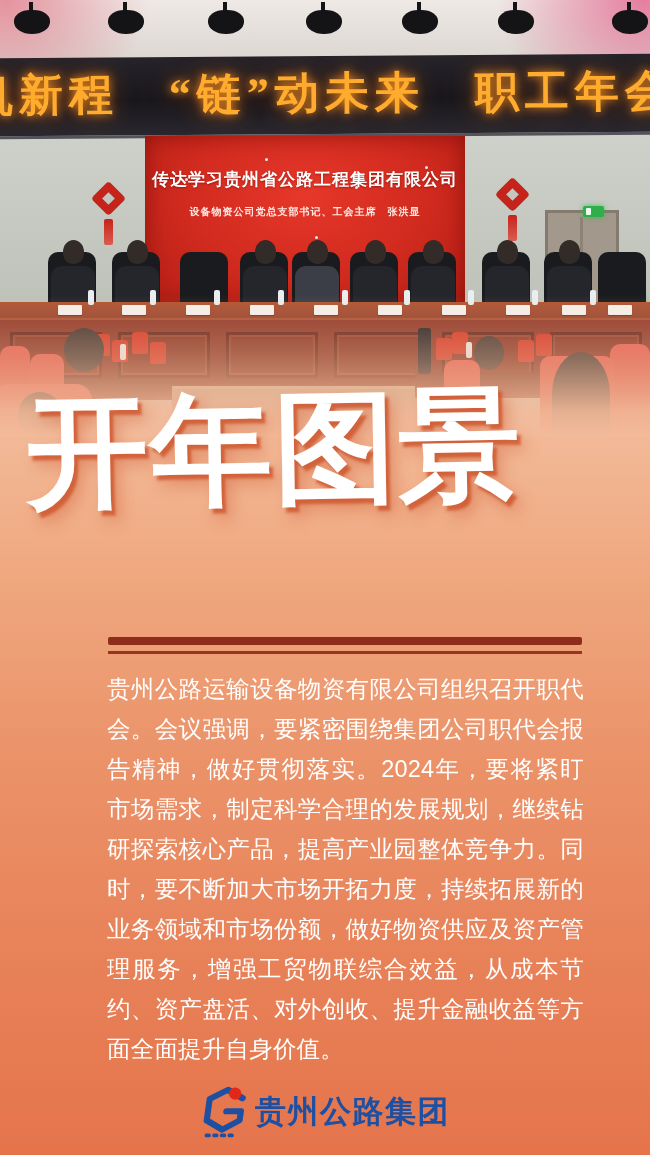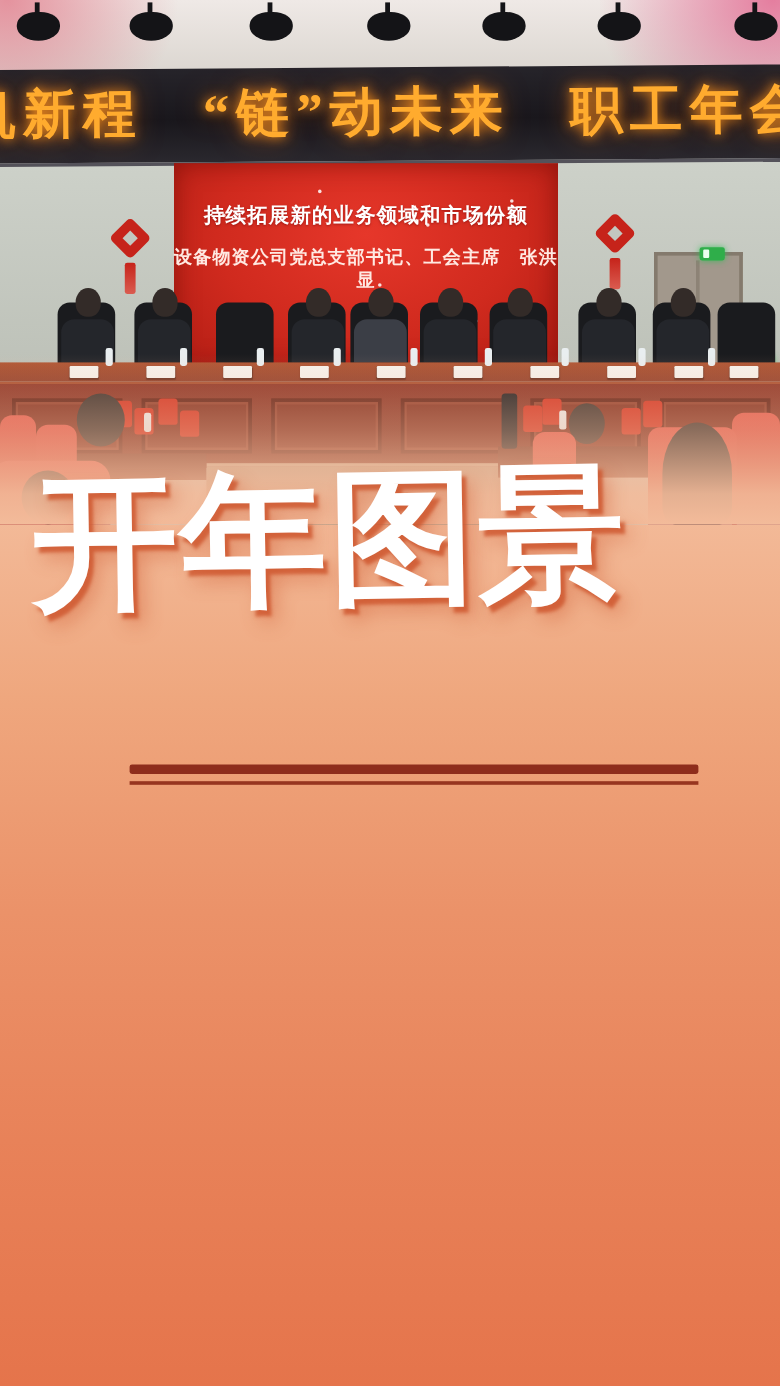--- a/index.html
+++ b/index.html
@@ -20,21 +20,21 @@
     background:linear-gradient(#26242a,#19171c 55%,#2a282e);border-bottom:3px solid #54525a;transform:rotate(-0.4deg);}
   .led-banner .txt{white-space:nowrap;margin-left:-26px;font-family:"Liberation Serif",serif;font-weight:700;
     font-size:44px;line-height:76px;letter-spacing:6px;color:#ffab2e;
     text-shadow:0 0 10px rgba(255,150,30,.95),0 0 24px rgba(255,110,20,.55);}
   .wall{position:absolute;left:0;right:0;top:134px;height:190px;background:linear-gradient(#cdd1c9,#bcc0b7);}
   .screen{position:absolute;left:145px;top:136px;width:320px;height:170px;text-align:center;padding-top:30px;box-sizing:border-box;
     background:radial-gradient(ellipse at 50% 35%,#e6372a 0%,#d02a1e 55%,#b11d14 100%);
     box-shadow:inset 0 0 20px rgba(110,8,4,.6);}
   .screen .l1,.screen .l2{color:#fff;font-family:"Liberation Serif",serif;font-weight:700;font-size:17px;line-height:27px;
     letter-spacing:1px;text-shadow:0 1px 2px rgba(110,0,0,.55);}
-  .screen .l3{color:#ffe9e2;font-size:15px;font-weight:700;letter-spacing:1px;margin-top:12px;}
+  .screen .l3{color:#ffe9e2;font-size:10px;font-weight:700;letter-spacing:1px;margin-top:12px;}
   .spark{position:absolute;width:3px;height:3px;background:#fff;border-radius:50%;opacity:.85;}
   .knot{position:absolute;width:32px;}
   .knot .dia{width:25px;height:25px;background:#c6231a;border-radius:4px;transform:rotate(45deg);margin:6px auto 0;position:relative;}
   .knot .dia::after{content:"";position:absolute;left:8px;top:8px;width:9px;height:9px;background:#c3c7bf;}
   .knot .tas{width:9px;height:26px;margin:8px auto 0;border-radius:2px;background:linear-gradient(#c6231a,#da5c50);}
   .door{position:absolute;left:545px;top:210px;width:74px;height:100px;background:#a2988c;border:3px solid #847a6d;border-bottom:none;box-sizing:border-box;}
   .door::before{content:"";position:absolute;left:32px;top:4px;bottom:0;width:3px;background:#8d8376;}
   .exit{position:absolute;background:#2fae4a;border-radius:2px;box-shadow:0 0 5px rgba(40,190,80,.8);}
   .exit::after{content:"";position:absolute;left:3px;top:2px;width:5px;height:7px;background:#eafff0;border-radius:1px;}
   .chair{position:absolute;top:252px;width:48px;height:58px;background:#1a1b1e;border-radius:10px 10px 4px 4px;}
@@ -100,21 +100,21 @@
     <div class="knot" style="left:496px;top:176px">
       <div class="dia"></div>
       <div class="tas"></div>
     </div>
 
     <div class="door"></div>
     <div class="exit" style="left:583px;top:206px;width:21px;height:11px"></div>
     <div class="exit" style="left:628px;top:297px;width:17px;height:12px"></div>
 
     <div class="screen">
-      <div class="l2">持续拓展新的业务领域和市场份额</div>
+      <div class="l2">传达学习贵州省公路工程集团有限公司</div>
       <div class="l3">设备物资公司党总支部书记、工会主席　张洪显</div>
       <div class="spark" style="left:40px;top:42px"></div>
       <div class="spark" style="left:120px;top:22px"></div>
       <div class="spark" style="left:210px;top:50px"></div>
       <div class="spark" style="left:280px;top:30px"></div>
       <div class="spark" style="left:70px;top:120px"></div>
       <div class="spark" style="left:250px;top:130px"></div>
       <div class="spark" style="left:170px;top:100px"></div>
     </div>
 
@@ -215,15 +215,31 @@
     <div class="aud-head" style="left:18px;top:392px;width:44px;height:45px"></div>
 
     <div class="fade"></div>
   </div>
 
   <h1 class="title">开年图景</h1>
 
   <div class="divider-bar"></div>
   <div class="divider-line"></div>
 
-
+  <p class="body-text">贵州公路运输设备物资有限公司组织召开职代会。会议强调，要紧密围绕集团公司职代会报告精神，做好贯彻落实。2024年，要将紧盯市场需求，制定科学合理的发展规划，继续钻研探索核心产品，提高产业园整体竞争力。同时，要不断加大市场开拓力度，持续拓展新的业务领域和市场份额，做好物资供应及资产管理服务，增强工贸物联综合效益，从成本节约、资产盘活、对外创收、提升金融收益等方面全面提升自身价值。</p>
+
+  <div class="logo">
+    <svg width="46" height="52" viewBox="0 0 60 68">
+      <g transform="skewX(-8) translate(8,0)">
+        <path d="M50 16 L29 5 L7 17 L7 45 L29 57 L50 45 L50 33 L31 33" fill="none" stroke="#1d4fa3" stroke-width="8" stroke-linecap="round" stroke-linejoin="round"></path>
+      </g>
+      <circle cx="46" cy="10" r="8" fill="#e02718"></circle>
+      <g fill="#1d4fa3">
+        <rect x="6" y="62" width="8" height="5" rx="2"></rect>
+        <rect x="16" y="62" width="8" height="5" rx="2"></rect>
+        <rect x="26" y="62" width="8" height="5" rx="2"></rect>
+        <rect x="36" y="62" width="8" height="5" rx="2"></rect>
+      </g>
+    </svg>
+    <span class="logo-text">贵州公路集团</span>
+  </div>
 
 </div>
 
 </body></html>

